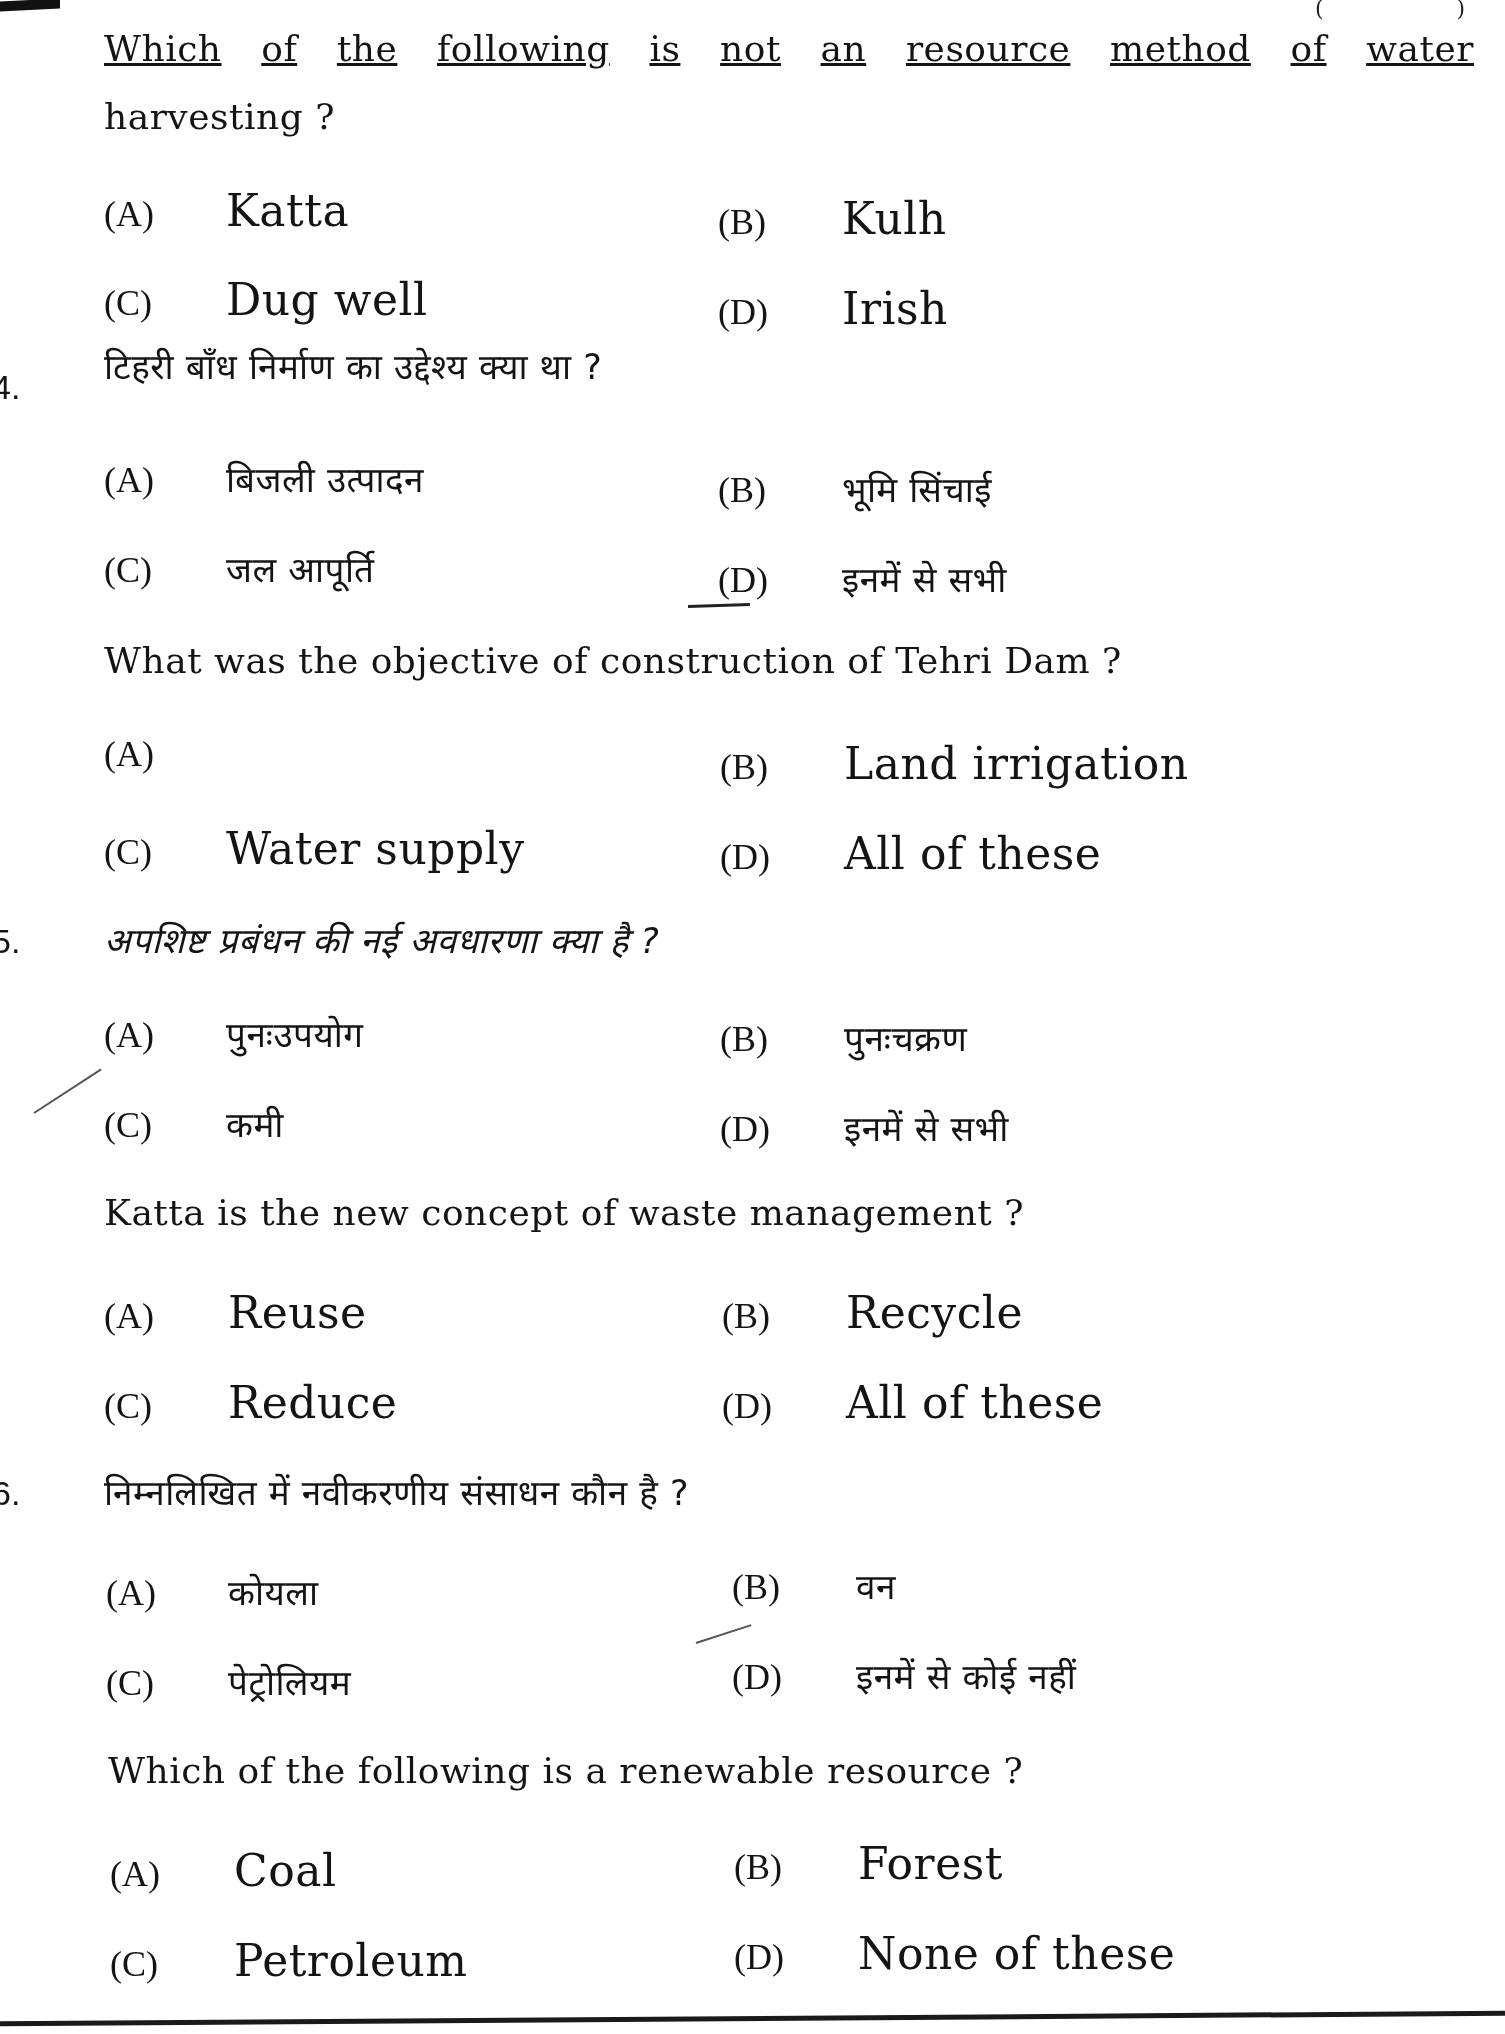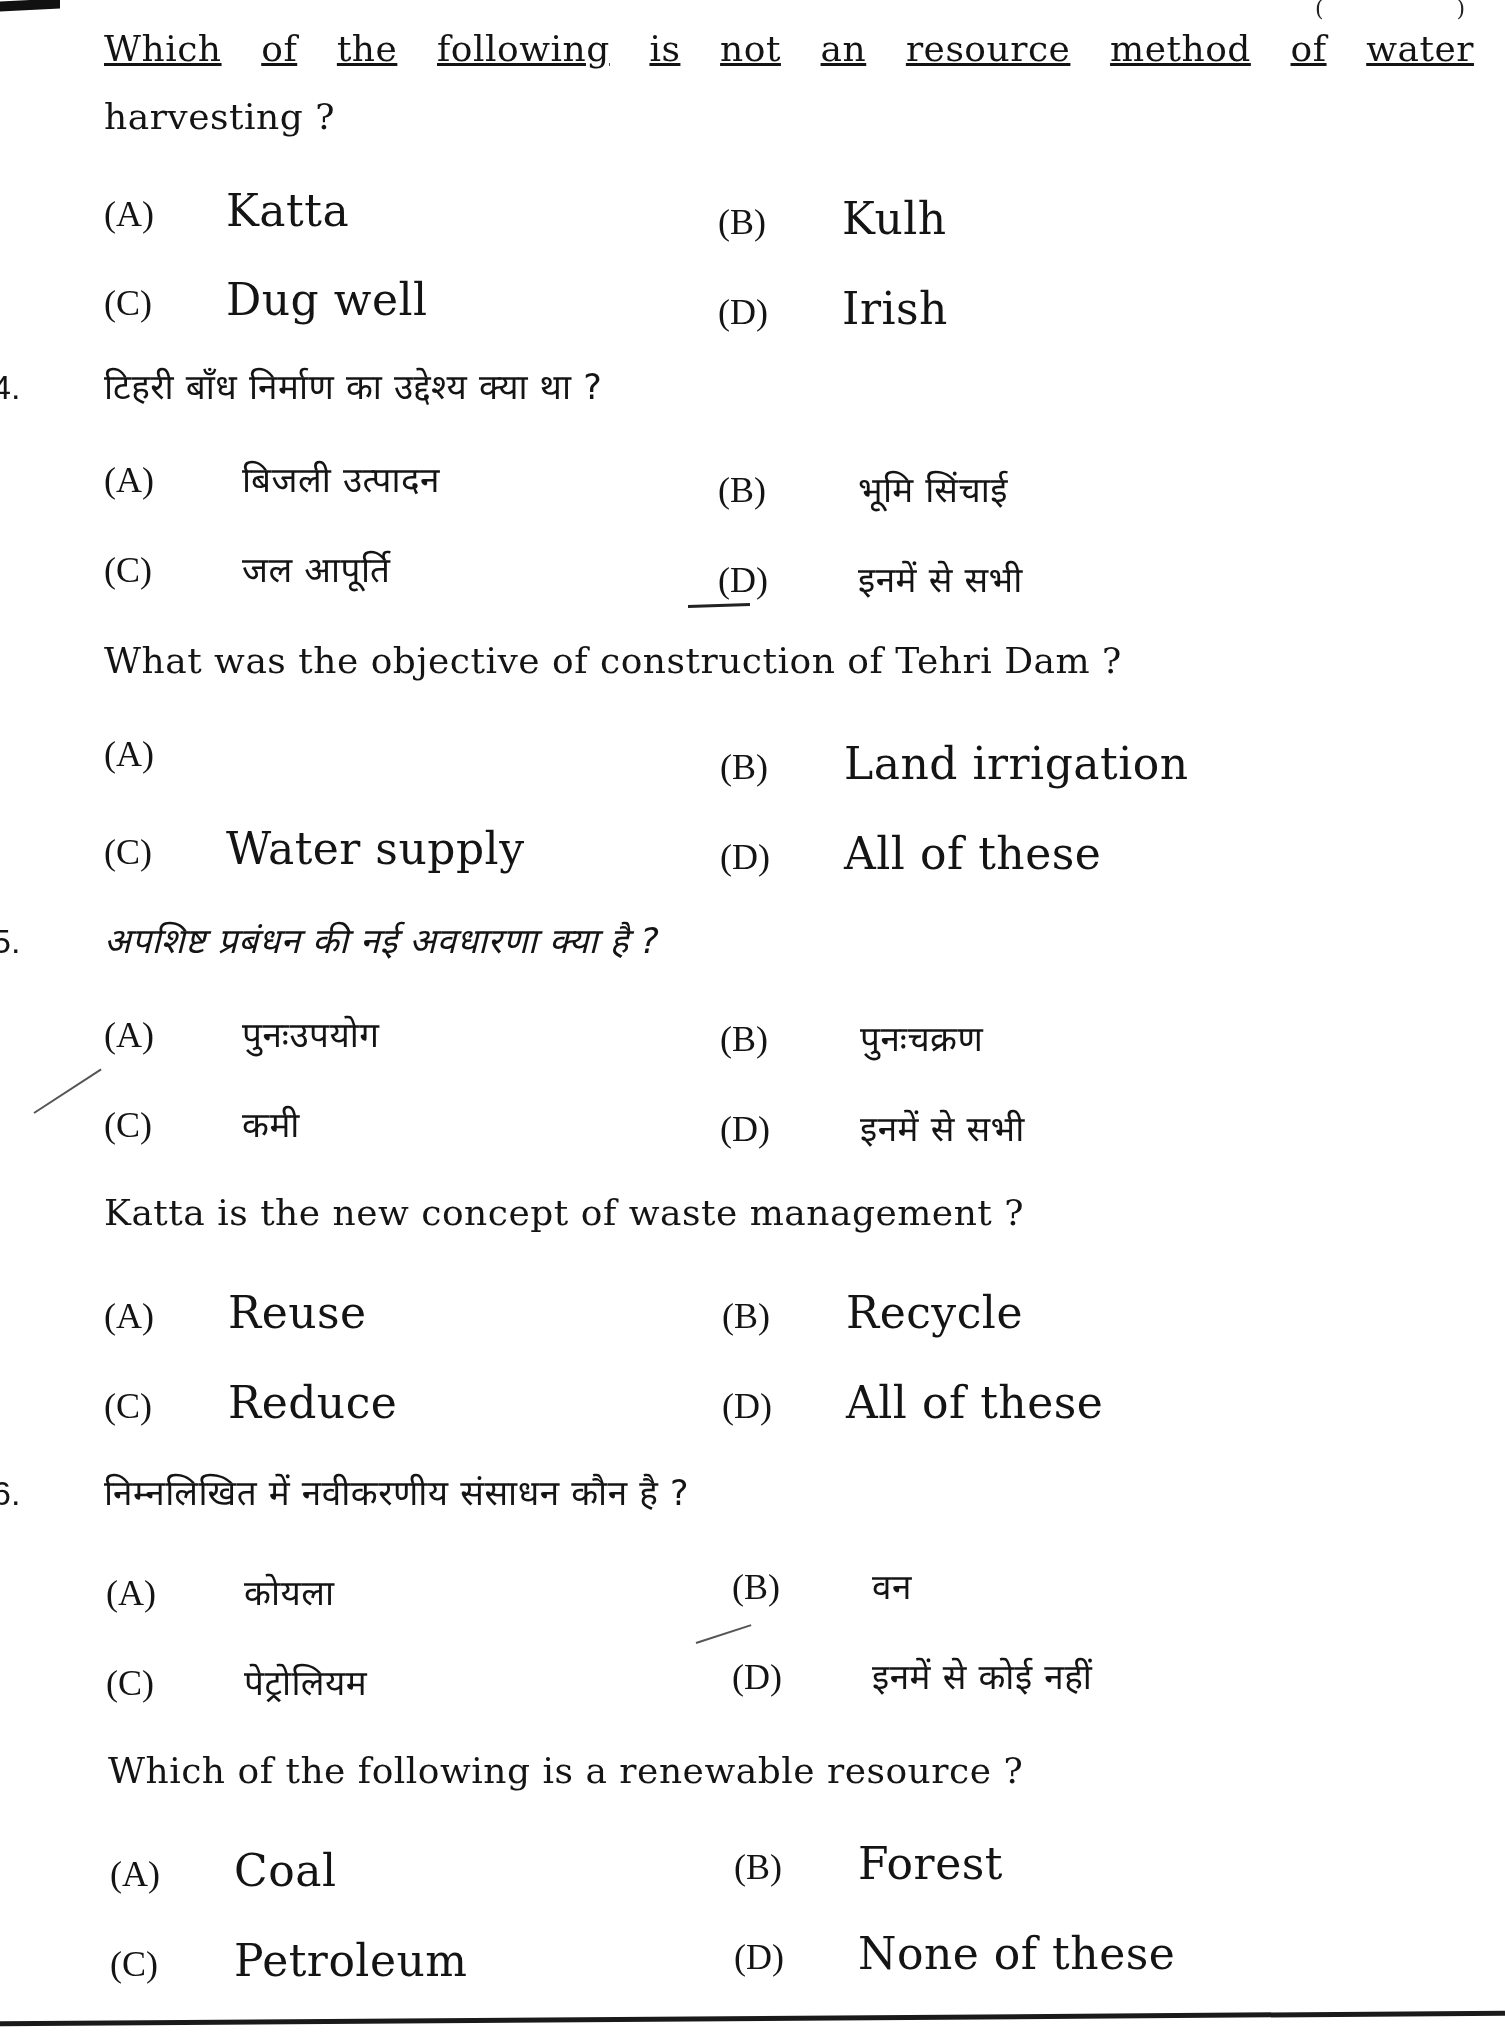--- a/index.html
+++ b/index.html
@@ -11,21 +11,21 @@
   .top-bracket { position: absolute; top: 0; right: 40px; width: 150px; height: 8px; }
   .top-bracket span { position: absolute; top: -4px; font-size: 22px; color: #222; }
   .qnum { position: absolute; left: -8px; font-size: 34px; font-family: "Liberation Sans", sans-serif; }
   .qtext { position: absolute; left: 104px; font-size: 36px; letter-spacing: 0.5px; white-space: nowrap; }
   .qtext.en { font-family: "DejaVu Serif", serif; }
   .qtext.hi { font-family: "DejaVu Sans", sans-serif; font-size: 35px; }
   .justify { width: 1370px; display: flex; justify-content: space-between; text-decoration: underline; }
   .opt { position: absolute; display: flex; align-items: baseline; white-space: nowrap; }
   .opt .lbl { width: 122px; font-family: "Liberation Serif", serif; font-size: 36px; }
   .opt .val { font-size: 44px; letter-spacing: 0.5px; }
-  .opt .val.hi { font-family: "DejaVu Sans", sans-serif; font-size: 35px; margin-left: 16px; }
+  .opt .val.hi { font-family: "DejaVu Sans", sans-serif; font-size: 35px; }
   .mark-underline { position: absolute; height: 3px; background: #222; transform: rotate(-2deg); }
   .pen-stroke { position: absolute; height: 2px; background: #555; transform-origin: left center; }
   .bottom-rule { position: absolute; left: 0; top: 2016px; width: 1505px; height: 5px; background: #1a1a1a; transform: rotate(-0.4deg); }
 </style>
 </head>
 <body>
 
 <div class="corner-mark"></div>
 <div class="top-bracket">
   <span style="left:0">(</span>
@@ -58,21 +58,21 @@
 <div class="opt" style="left:104px; top:274px;">
   <span class="lbl">(C)</span>
   <span class="val">Dug well</span>
 </div>
 <div class="opt" style="left:718px; top:283px;">
   <span class="lbl" style="width:124px">(D)</span>
   <span class="val">Irish</span>
 </div>
 
 <div class="qnum" style="top:368px;">4.</div>
-<div class="qtext hi" style="top:362px;">टिहरी बाँध निर्माण का उद्देश्य क्या था ?</div>
+<div class="qtext hi" style="top:342px;">टिहरी बाँध निर्माण का उद्देश्य क्या था ?</div>
 
 <div class="opt" style="left:104px; top:455px;">
   <span class="lbl">(A)</span>
   <span class="val hi">बिजली उत्पादन</span>
 </div>
 <div class="opt" style="left:718px; top:465px;">
   <span class="lbl" style="width:124px">(B)</span>
   <span class="val hi">भूमि सिंचाई</span>
 </div>
 <div class="opt" style="left:104px; top:545px;">

